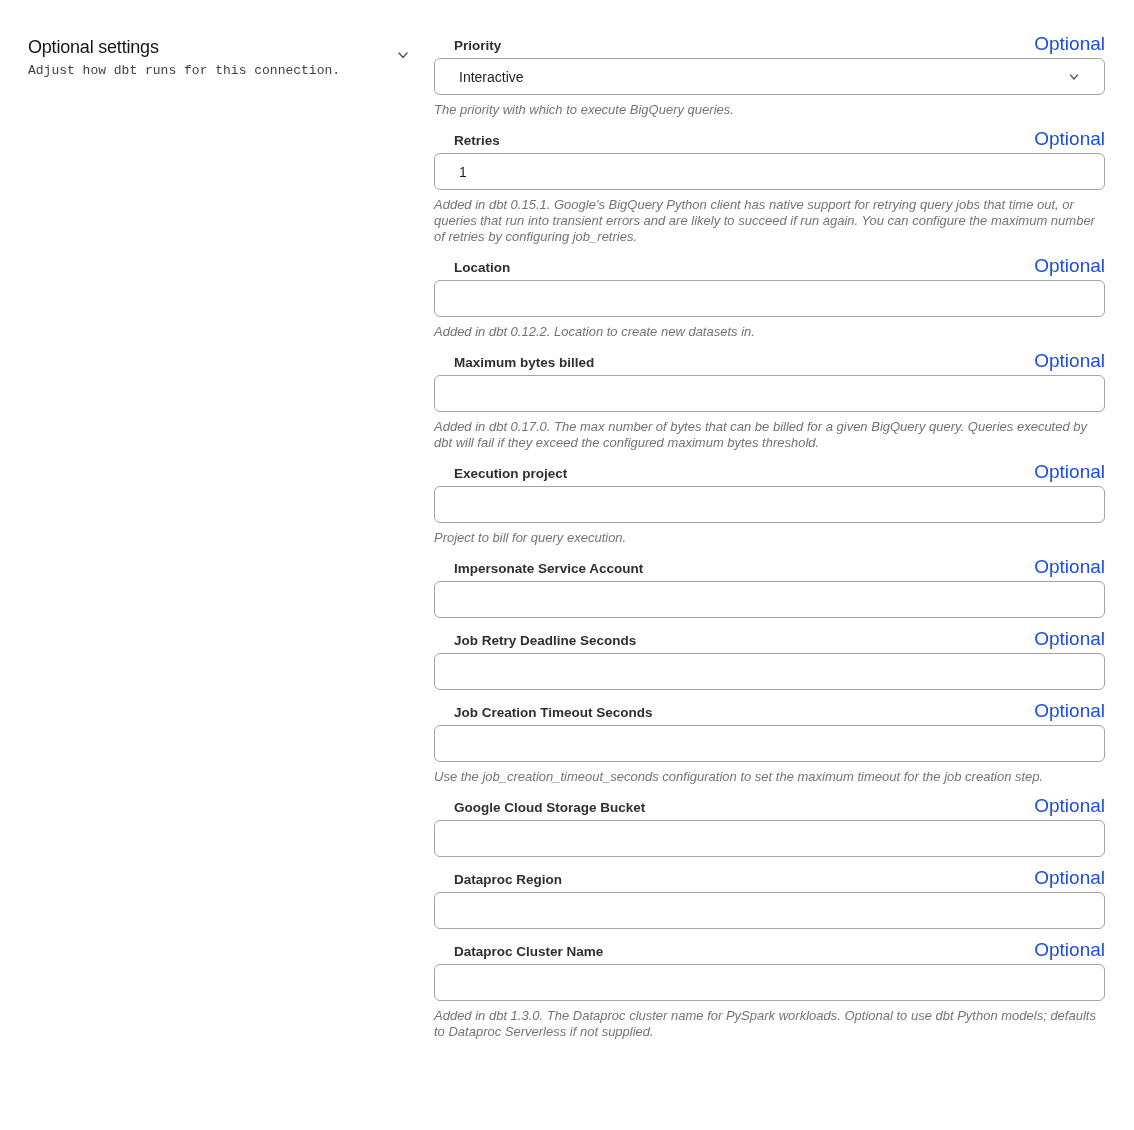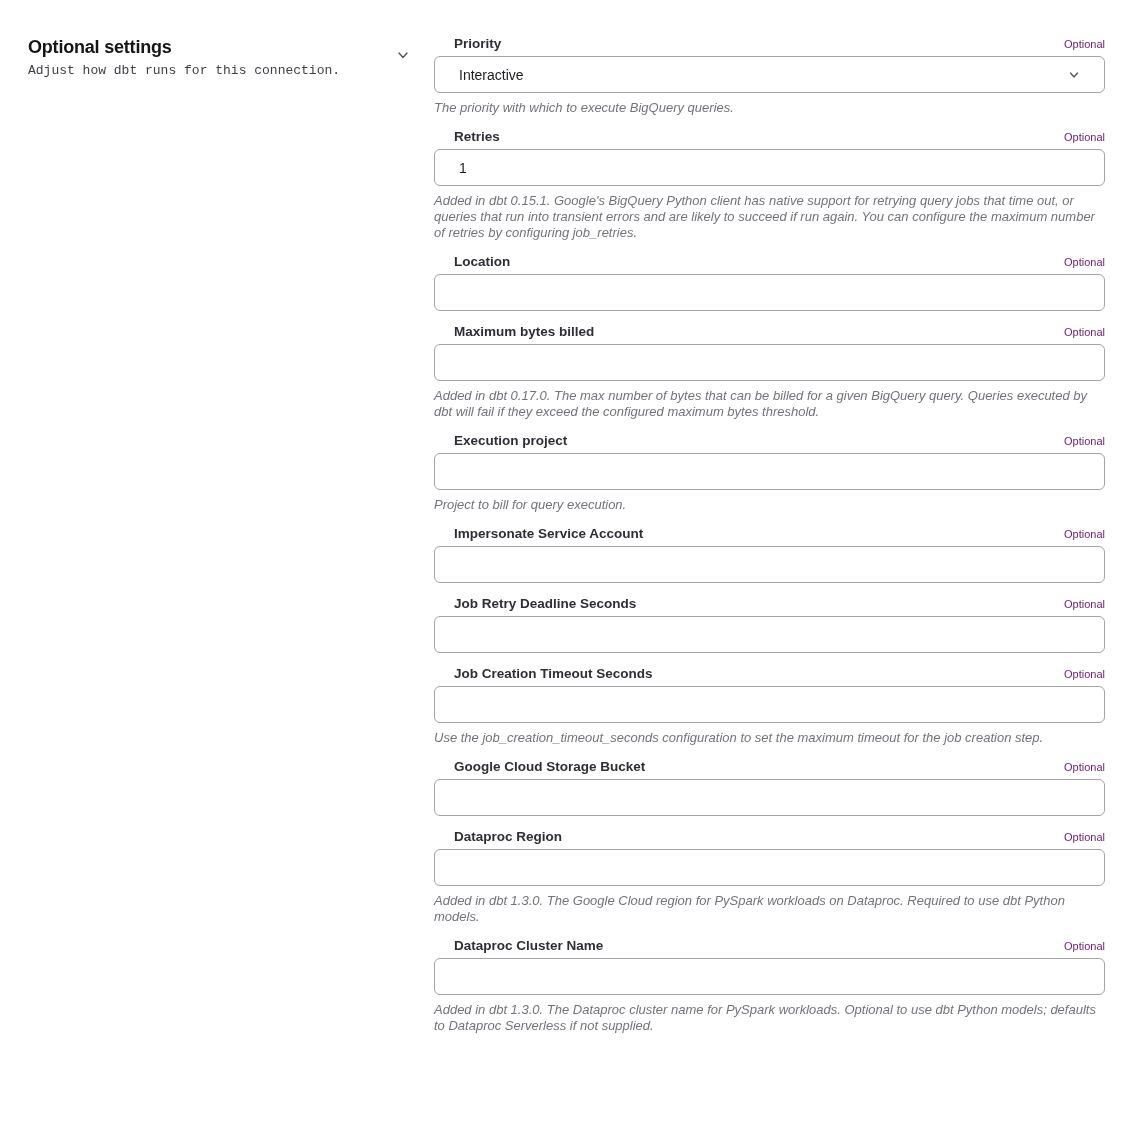--- a/index.html
+++ b/index.html
@@ -11,41 +11,41 @@
   }
   .page { display: flex; align-items: flex-start; }
 
   
   .left-col {
     width: 434px; padding: 36px 22px 0 28px;
     display: flex; justify-content: space-between; align-items: flex-start;
     flex-shrink: 0;
   }
   .section-title {
-    margin: 0; font-size: 18px; font-weight: 700; color: #141419;
+    margin: 0; font-size: 18px; font-weight: 400; color: #141419;
     letter-spacing: -0.2px; line-height: 22px;
   }
   .section-subtitle {
     margin: 5px 0 0; font-size: 13px; color: #3f3f46; line-height: 16px; font-family: Liberation Mono, monospace;
   }
   .collapse-btn {
     background: none; border: none; padding: 2px; margin-top: 10px;
     color: #55555c; cursor: pointer; line-height: 0;
   }
 
   
   .right-col { width: 671px; padding-top: 36px; }
   .field { margin-bottom: 13px; }
   .field-head {
     display: flex; justify-content: space-between; align-items: baseline;
     margin-bottom: 4px;
     padding-left: 20px;
   }
   .field-label { font-size: 13.5px; font-weight: 600; color: #2e2e36; line-height: 16px; }
-  .optional { font-size: 11px; font-weight: 400; color: #701a75; line-height: 16px; }
+  .optional { font-size: 19px; font-weight: 400; color: #1d4ed8; line-height: 16px; }
   .text-input, .select {
     width: 100%; height: 37px; border: 1px solid #a4a4aa; border-radius: 6px;
     background: #ffffff; font-family: "Liberation Sans", sans-serif;
     font-size: 14px; color: #1f1f24; padding: 0 24px; outline: none;
   }
   .select {
     display: flex; align-items: center; justify-content: space-between;
     cursor: pointer;
   }
   .select svg { flex-shrink: 0; color: #55555c; }
@@ -94,20 +94,21 @@
     <div class="control-wrap"><input class="text-input" type="text" value="1" style=""></div>
     <p class="help">Added in dbt 0.15.1. Google's BigQuery Python client has native support for retrying query jobs that time out, or queries that run into transient errors and are likely to succeed if run again. You can configure the maximum number of retries by configuring job_retries.</p>
   </div>
 
   <div class="field">
     <div class="field-head">
       <span class="field-label">Location</span>
       <span class="optional">Optional</span>
     </div>
     <div class="control-wrap"><input class="text-input" type="text" value="" style=""></div>
+    <p class="help">Added in dbt 0.12.2. Location to create new datasets in.</p>
   </div>
 
   <div class="field">
     <div class="field-head">
       <span class="field-label">Maximum bytes billed</span>
       <span class="optional">Optional</span>
     </div>
     <div class="control-wrap"><input class="text-input" type="text" value="" style=""></div>
     <p class="help">Added in dbt 0.17.0. The max number of bytes that can be billed for a given BigQuery query. Queries executed by dbt will fail if they exceed the configured maximum bytes threshold.</p>
   </div>
@@ -154,21 +155,20 @@
     </div>
     <div class="control-wrap"><input class="text-input" type="text" value="" style=""></div>
   </div>
 
   <div class="field">
     <div class="field-head">
       <span class="field-label">Dataproc Region</span>
       <span class="optional">Optional</span>
     </div>
     <div class="control-wrap"><input class="text-input" type="text" value="" style=""></div>
-    <p class="help">Added in dbt 1.3.0. The Google Cloud region for PySpark workloads on Dataproc. Required to use dbt Python models.</p>
   </div>
 
   <div class="field">
     <div class="field-head">
       <span class="field-label">Dataproc Cluster Name</span>
       <span class="optional">Optional</span>
     </div>
     <div class="control-wrap"><input class="text-input" type="text" value="" style=""></div>
     <p class="help">Added in dbt 1.3.0. The Dataproc cluster name for PySpark workloads. Optional to use dbt Python models; defaults to Dataproc Serverless if not supplied.</p>
   </div>

